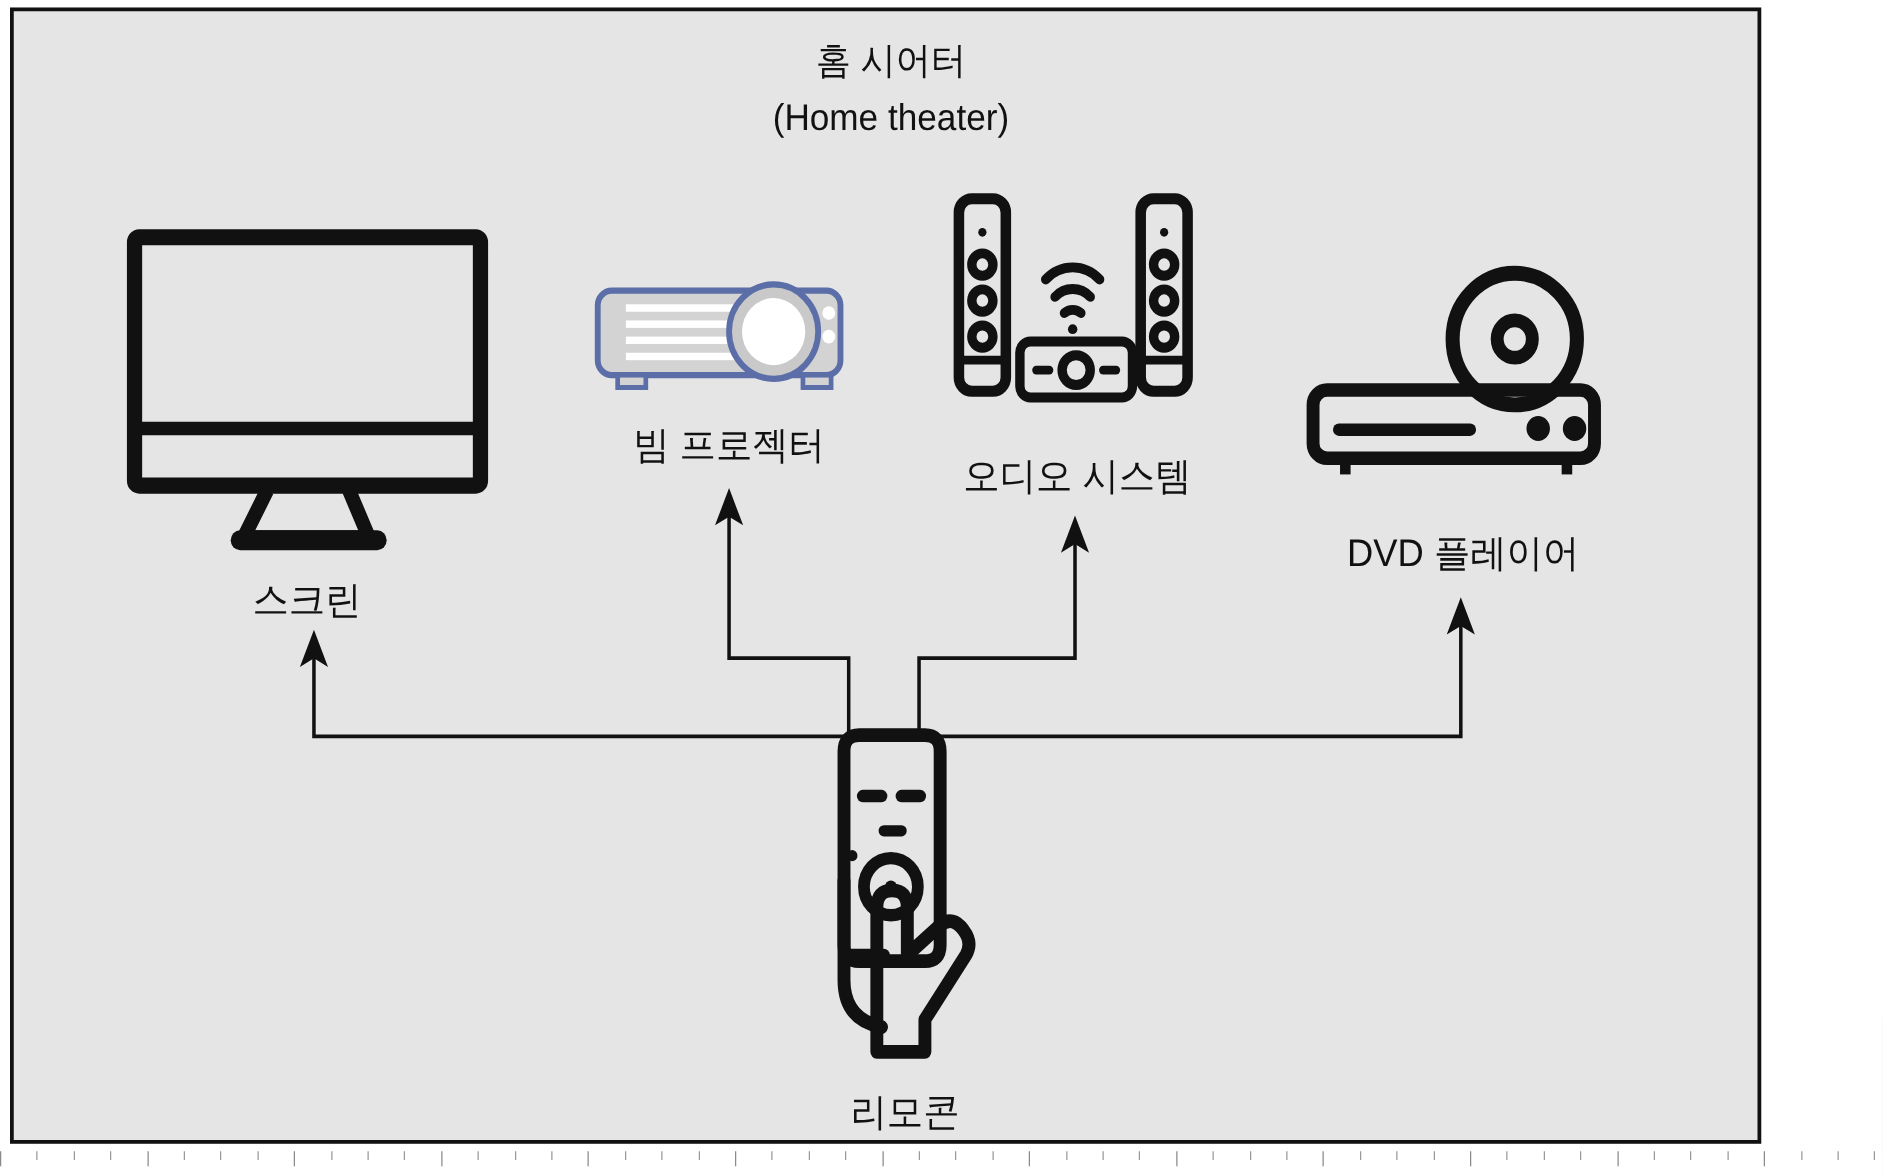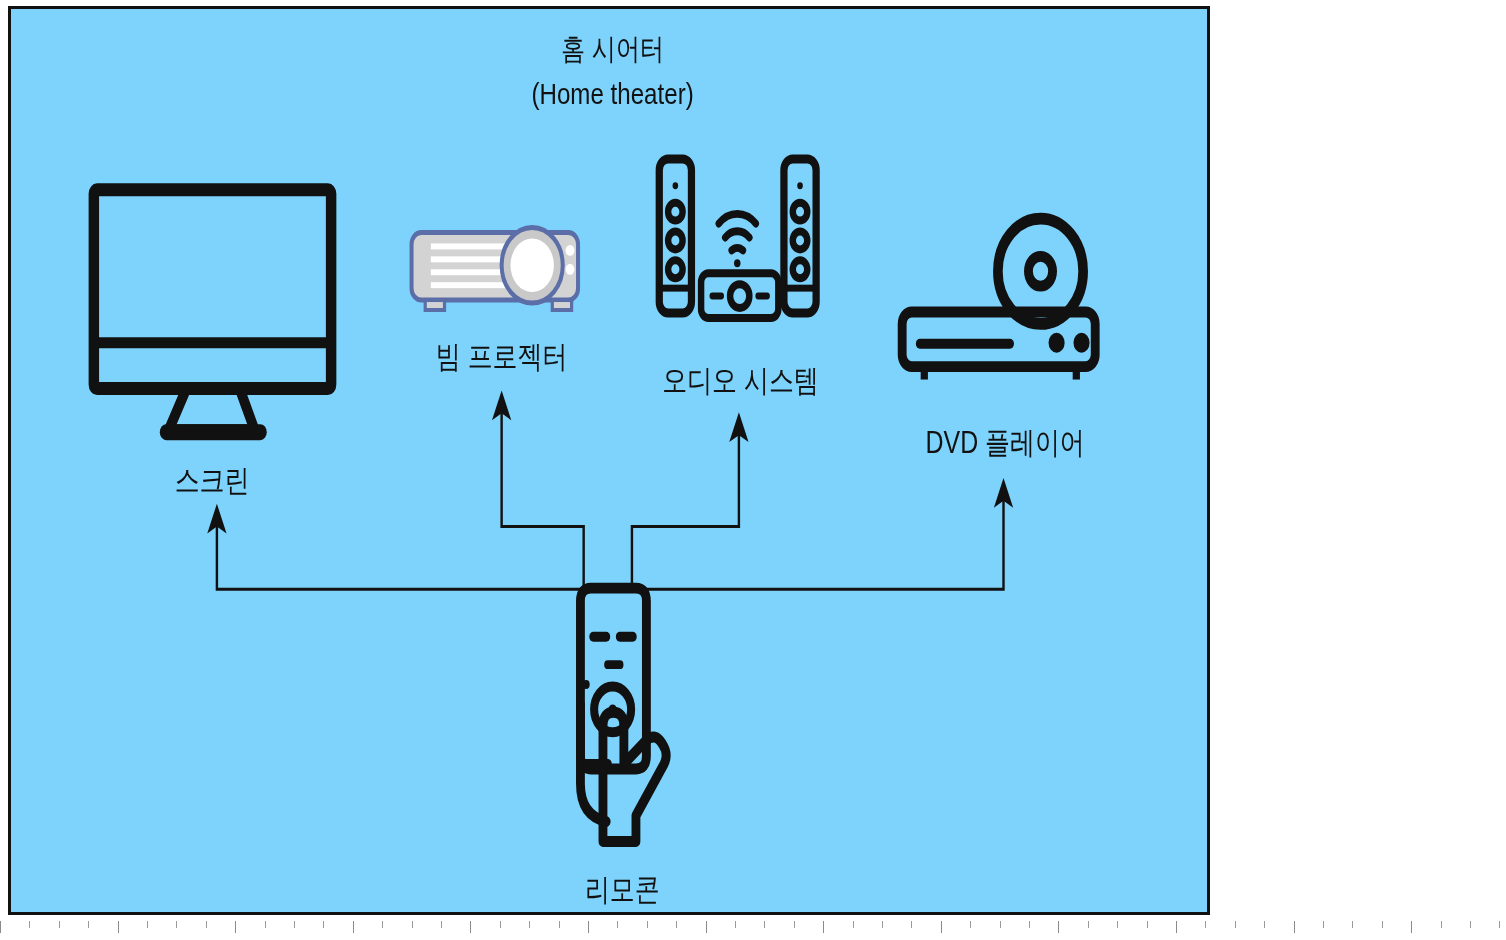--- a/index.html
+++ b/index.html
@@ -12,23 +12,23 @@
     width: 1506px;
     height: 940px;
     position: relative;
     overflow: hidden;
     font-family: "Liberation Sans", "DejaVu Sans", sans-serif;
   }
   #canvas {
     position: absolute;
     left: 8px;
     top: 6px;
-    width: 1202px;
+    width: 1401px;
     height: 909px;
-    background: #7dd3fc;
+    background: #e5e5e5;
     border: 3px solid #111111;
     box-sizing: border-box;
   }
   .diagram-svg {
     position: absolute;
     left: 0;
     top: 0;
     width: 100%;
     height: 100%;
     display: block;

